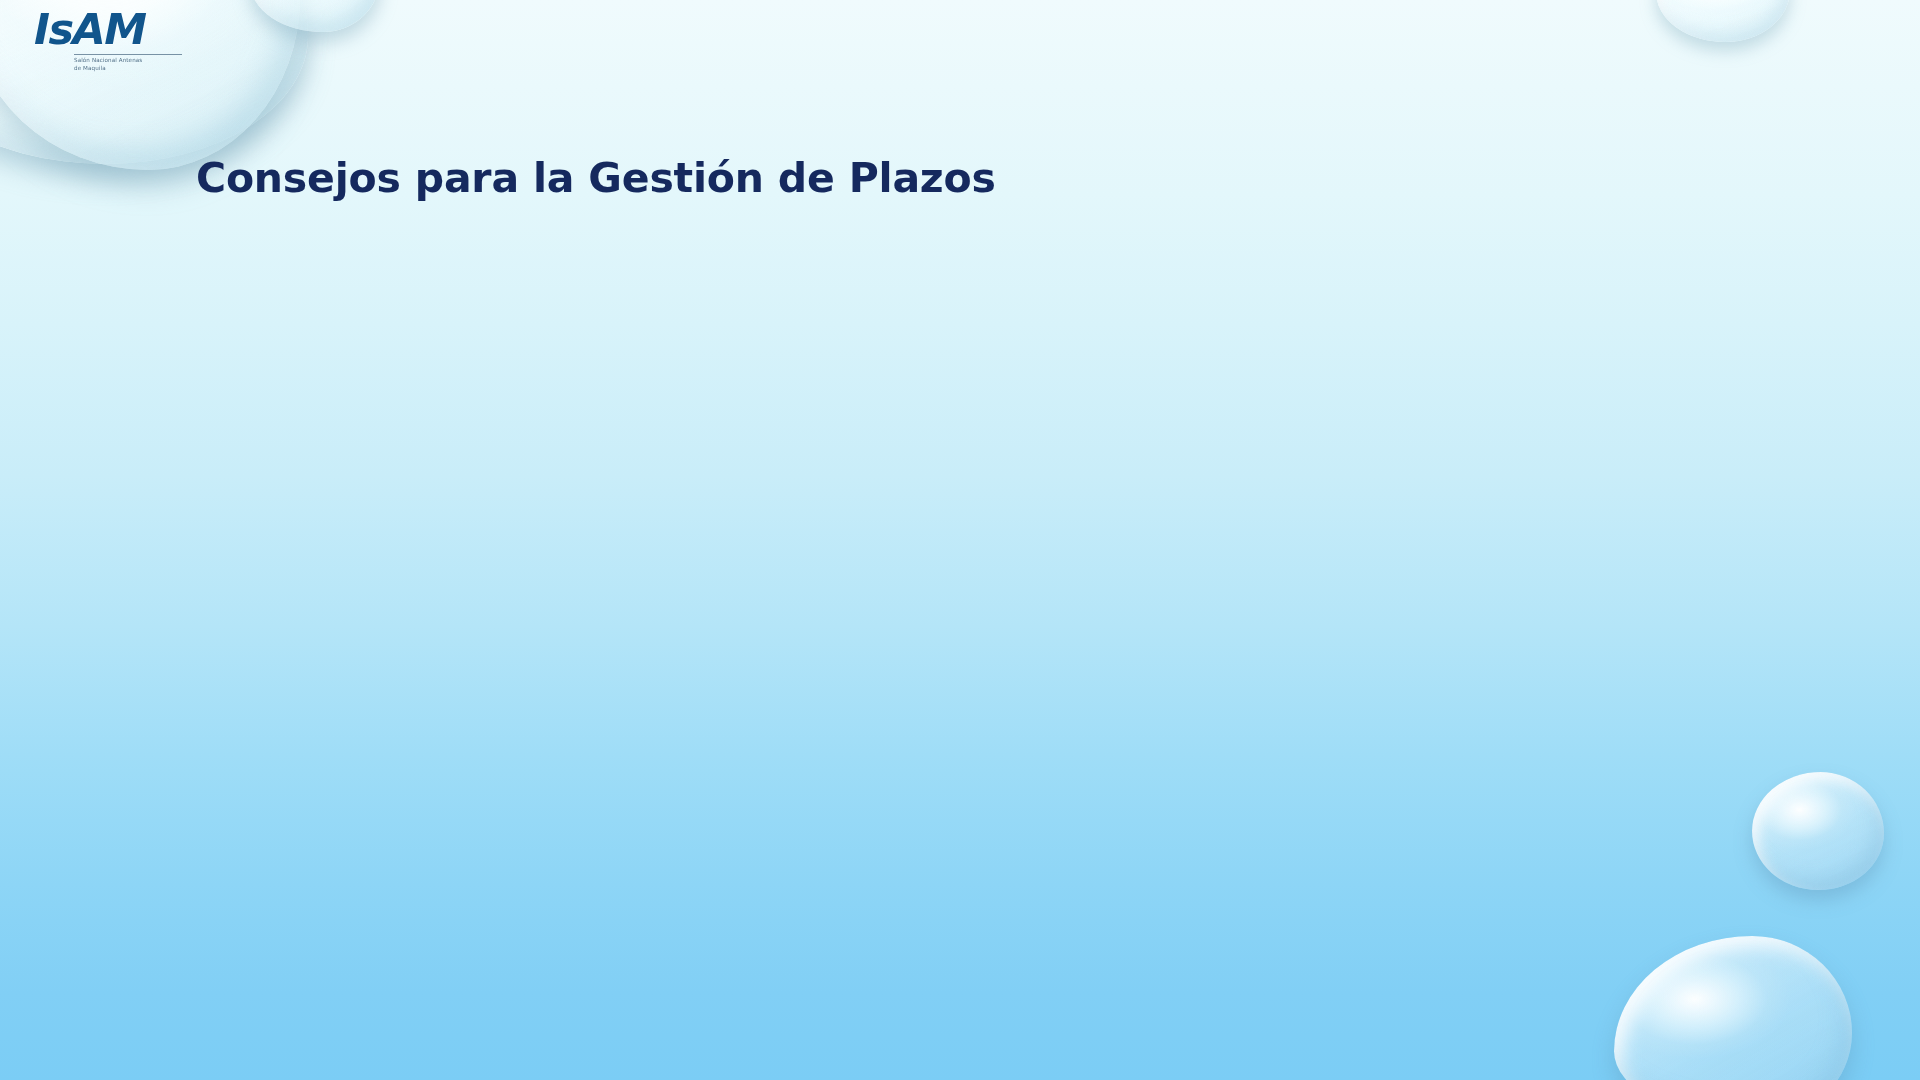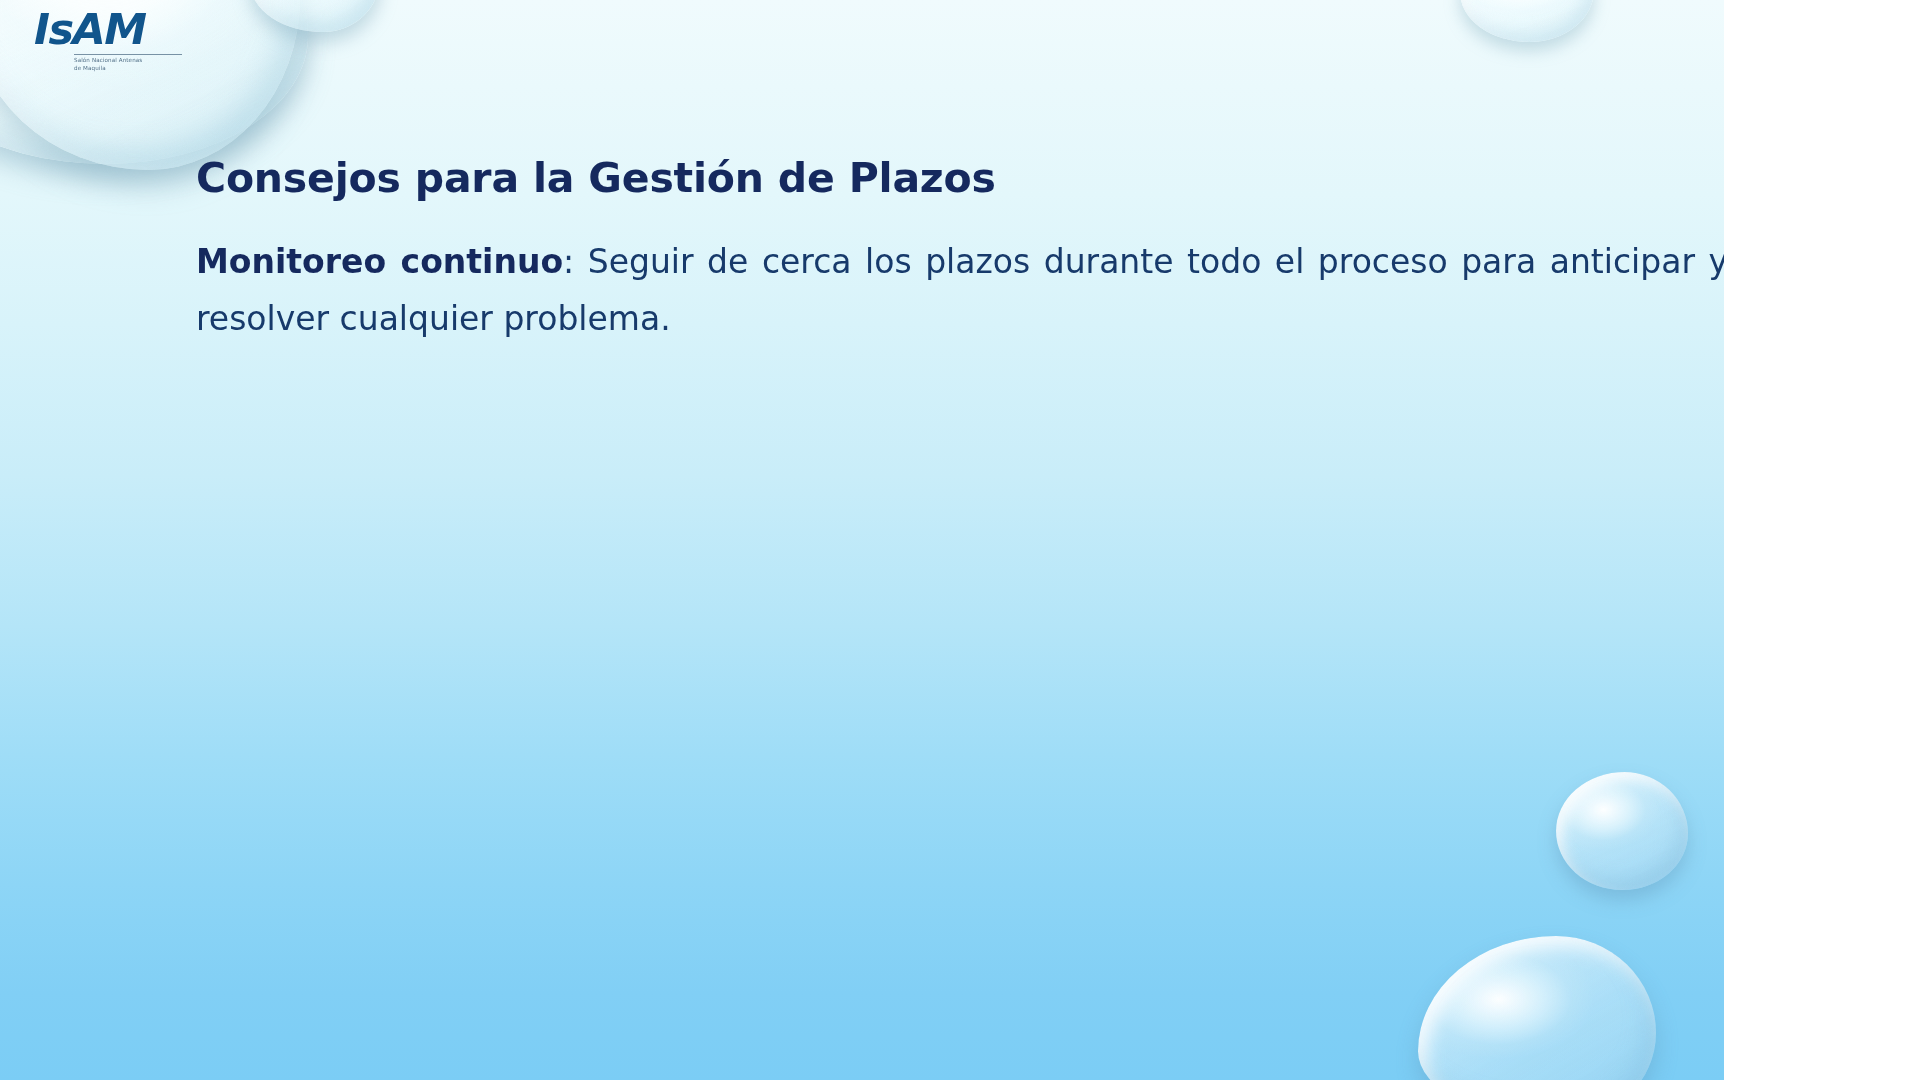--- a/index.html
+++ b/index.html
@@ -6,21 +6,21 @@
   html, body {
     margin: 0;
     padding: 0;
     width: 1920px;
     height: 1080px;
     overflow: hidden;
   }
 
   #slide {
     position: relative;
-    width: 1724px;
+    width: 1920px;
     height: 1080px;
     overflow: hidden;
     background: linear-gradient(to bottom,
         #f0fbfd 0%,
         #eaf9fc 8%,
         #e3f7fb 18%,
         #d8f3fa 30%,
         #c9edf9 44%,
         #b4e5f8 58%,
         #9fddf7 70%,
@@ -214,20 +214,17 @@
     <div class="logo-rule"></div>
     <div class="logo-sub">Salón Nacional Antenas</div>
     <div class="logo-sub">de Maquila</div>
   </div>
 
   <div class="content">
 
     <h1 class="slide-title">Consejos para la Gestión de Plazos</h1>
 
 
-    <p class="para">
-      <span class="lead">Monitoreo continuo</span><span>: </span><span>Seguir de cerca los plazos durante todo el proceso para anticipar y resolver cualquier problema.</span>
-    </p>
 
 
 
   </div>
 </div>
 
 </body></html>

